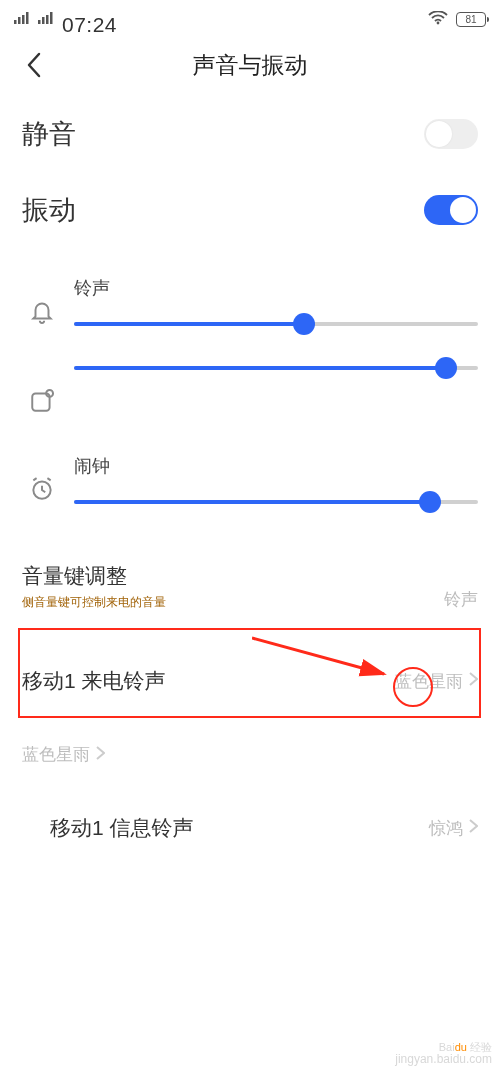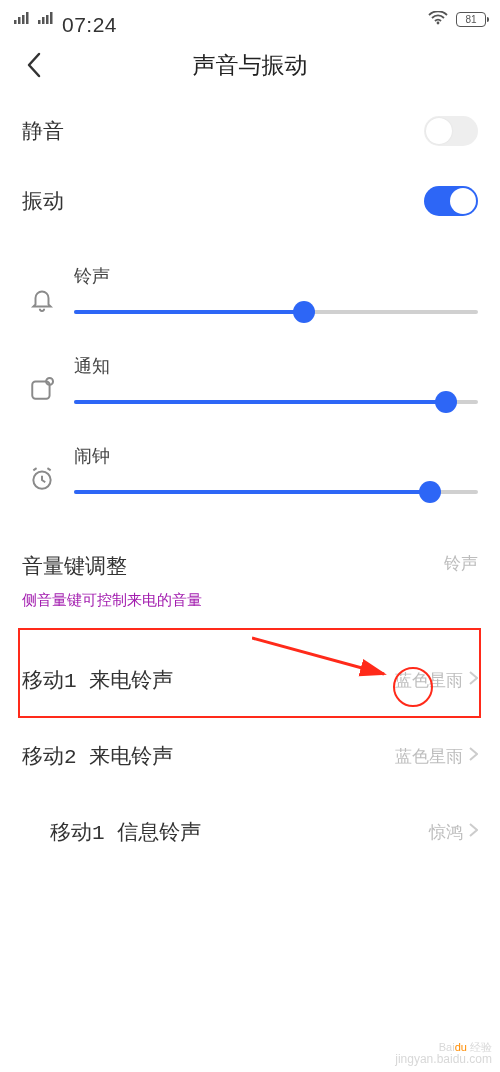--- a/index.html
+++ b/index.html
@@ -53,21 +53,21 @@
     position:absolute; left:0; right:0; text-align:center;
     font-size: 23px; font-weight: 500; color:#222;
     pointer-events:none;
   }
 
   
   .row {
     display:flex; align-items:center; justify-content:space-between;
     padding: 20px 22px;
   }
-  .row-lg-label { font-size: 21px; color:#333; }
+  .row-lg-label { font-size: 27px; color:#333; }
 
   
   .toggle {
     width: 54px; height: 30px; border-radius: 15px; position: relative;
   }
   .toggle-off { background:#eeeeee; }
   .toggle-off .knob {
     position:absolute; left:2px; top:2px; width:26px; height:26px;
     background:#fff; border-radius:50%; box-shadow:0 0 2px rgba(0,0,0,.08);
   }
@@ -101,31 +101,31 @@
   
   .highlight-box {
     position:absolute; border:2.5px solid #ff2a1a; pointer-events:none;
   }
   .highlight-circle {
     position:absolute; border:2.5px solid #ff2a1a; border-radius:50%; pointer-events:none;
   }
   .arrow { position:absolute; pointer-events:none; }
 
   
-  .two-line-row { padding: 18px 22px; display:flex; align-items:flex-start; justify-content:space-between;font-family:Liberation Mono, monospace; }
+  .two-line-row { padding: 18px 22px; display:flex; align-items:flex-end; justify-content:space-between;font-family:Liberation Mono, monospace; }
   .two-line-row .main { font-size: 21px; color:#333; }
-  .two-line-row .sub { font-size: 15px; color:#a21caf; margin-top:11px; }
+  .two-line-row .sub { font-size: 12px; color:#a16207; margin-top:4px; }
   .value-right { font-size: 17px; color:#bdbdbd; display:flex; align-items:center; gap:6px; }
   .chev { color:#ccc; }
 
   
   .link-row {
     padding: 24px 22px; display:flex; align-items:center; justify-content:space-between;
   }
-  .link-row .label { font-size: 21px; color:#333;font-family:Liberation Mono, monospace; }
+  .link-row .label { font-size: 21px; color:#333; }
 
   
   .watermark {
     position:absolute; right:8px; bottom:6px; font-size:12px; color:#d8d8d8;
     text-align:right; line-height:1.1;
   }
   .watermark .brand { font-size:11px; }
   .watermark .accent { color:#ff8c00; }
 </style>
 </head>
@@ -220,21 +220,20 @@
 
   <div class="slider-block">
     <div class="slider-row">
       <div class="slider-icon">
         <svg width="26" height="26" viewBox="0 0 24 24" fill="none" stroke="#8a8a8a" stroke-width="1.8">
           <rect x="3" y="5" width="16" height="16" rx="3"></rect>
             <circle cx="19" cy="5" r="3.2"></circle>
         </svg>
       </div>
       <div class="slider-body">
-        <div class="slider-label">通知</div>
         <div class="slider-track">
           <div class="slider-fill" style="width:92%"></div>
           <div class="slider-thumb" style="left:92%"></div>
         </div>
       </div>
     </div>
   </div>
 
   <div class="slider-block" style="">
     <div class="slider-row">
@@ -285,21 +284,20 @@
     <span>蓝色星雨</span>
     <span class="chev">
       <svg width="9" height="14" viewBox="0 0 9 14">
           <polyline points="1,1 8,7 1,13" fill="none" stroke="#ccc" stroke-width="2"></polyline>
         </svg>
     </span>
   </span>
 </div>
 
 <div class="link-row">
-  <span class="label">移动2 来电铃声</span>
   <span class="value-right">
     <span>蓝色星雨</span>
     <span class="chev">
       <svg width="9" height="14" viewBox="0 0 9 14">
           <polyline points="1,1 8,7 1,13" fill="none" stroke="#ccc" stroke-width="2"></polyline>
         </svg>
     </span>
   </span>
 </div>
 

